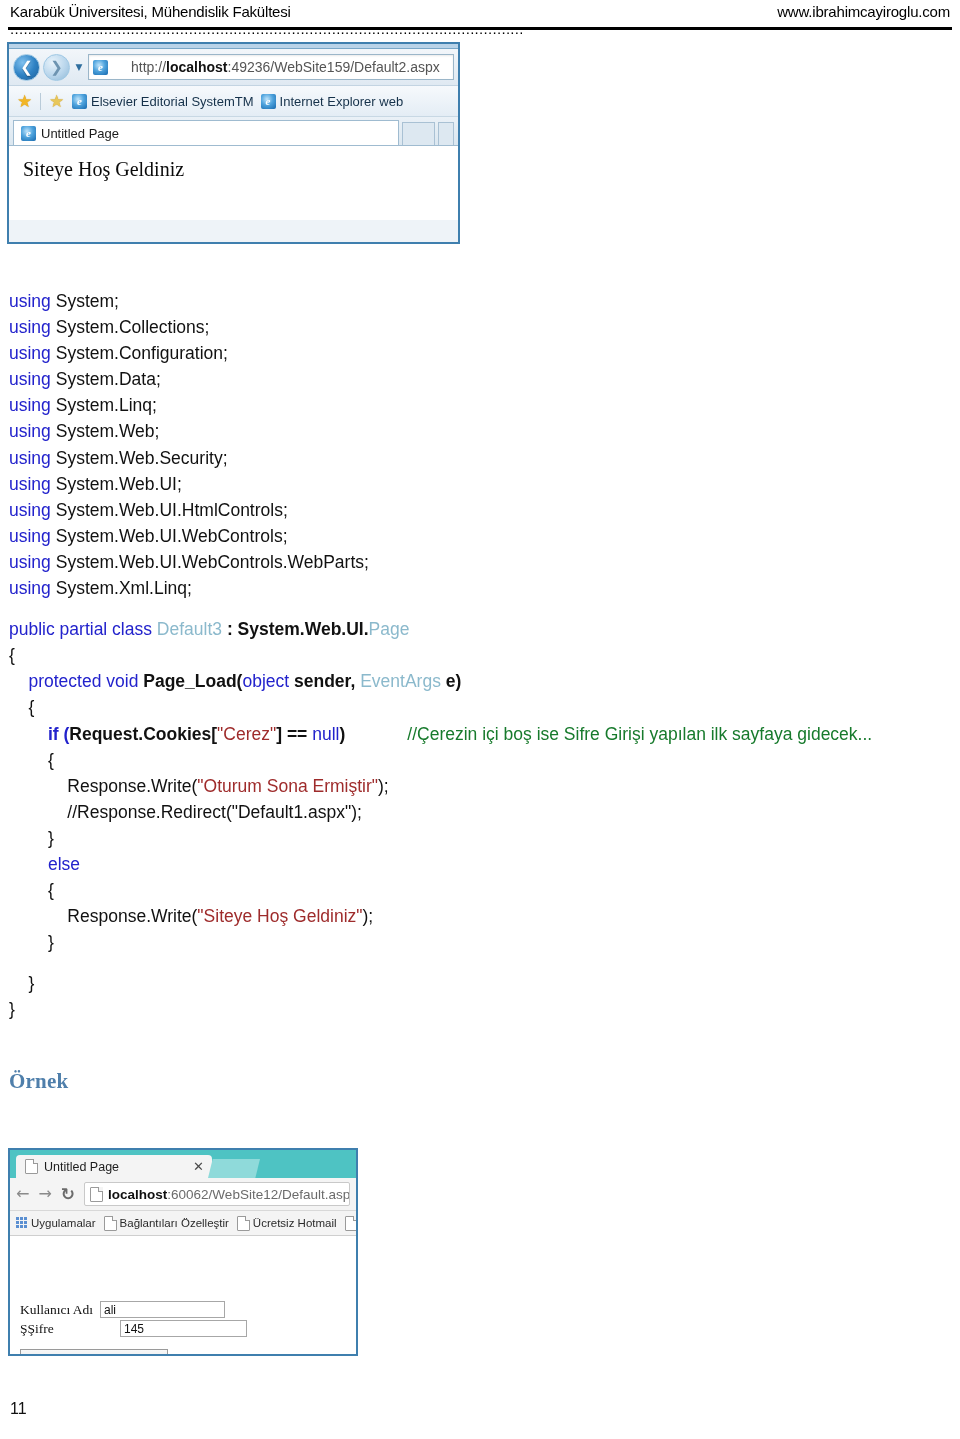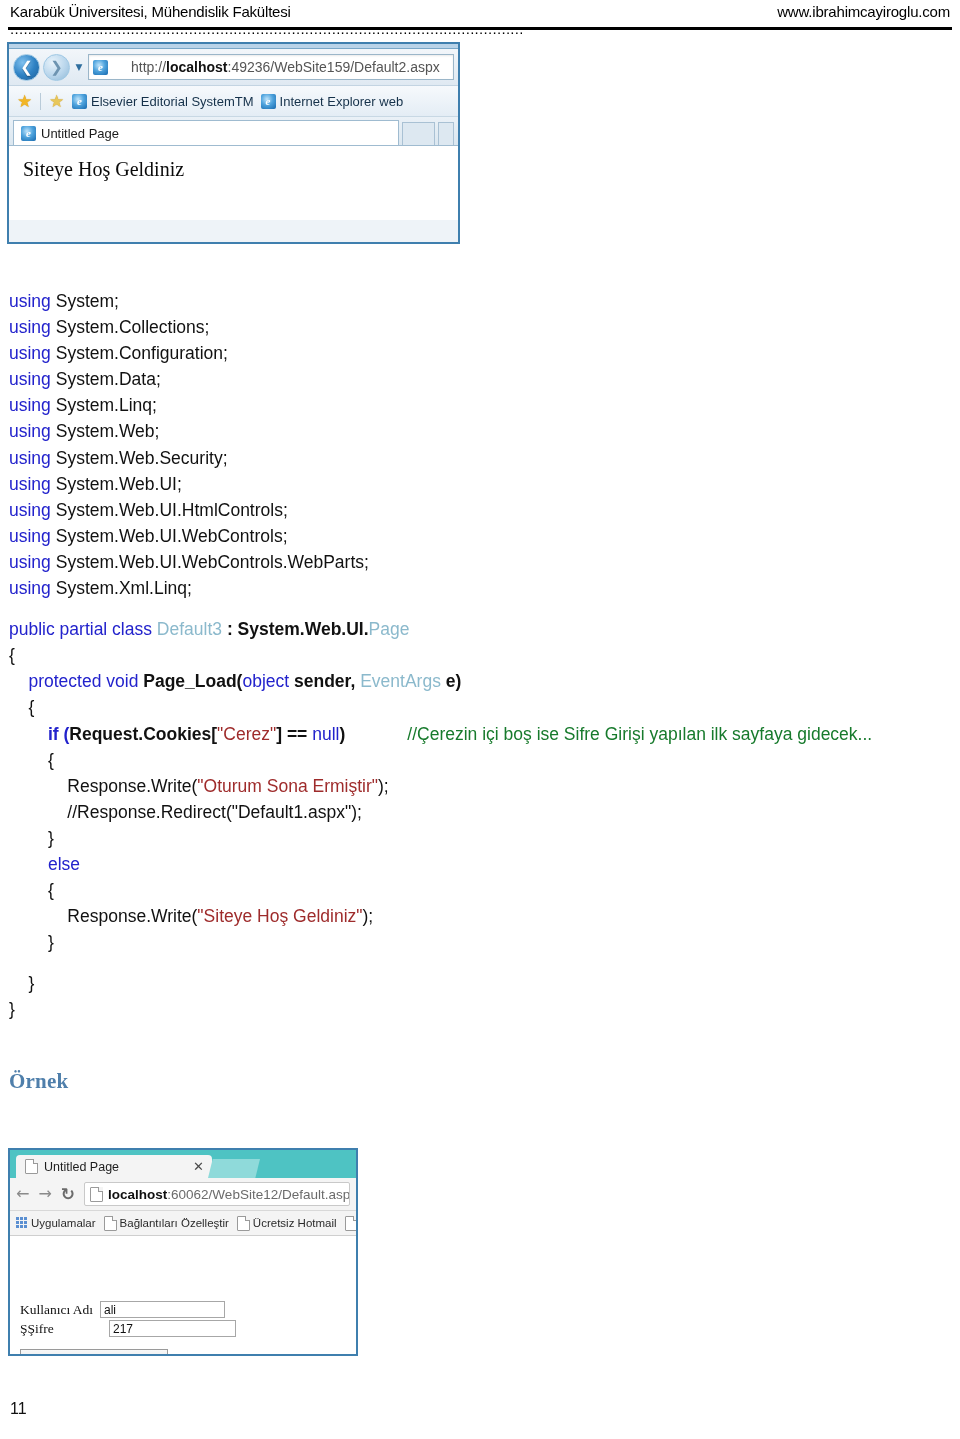--- a/index.html
+++ b/index.html
@@ -320,21 +320,21 @@
       <span class="pg-ico"></span>
 
     </span>
   </div>
 
   <div class="cr-page">
     <div class="form-row" style="left:10px;top:65px;">
       <span class="lbl">Kullanıcı Adı</span>
       <span class="tbox" style="width:125px;">ali</span>
     </div>
-    <div class="form-row" style="left:10px;top:84px;">
+    <div class="form-row" style="left:10px;top:84px;gap:11px;">
       <span class="lbl">ŞŞifre</span>
-      <span class="tbox" style="width:127px;margin-left:9px;">217</span>
+      <span class="tbox" style="width:127px;margin-left:9px;">145</span>
     </div>
     <div class="btn" style="left:10px;top:113px;">Button</div>
   </div>
 </div>
 
 <div class="pg-num">11</div>
 
 </body></html>

